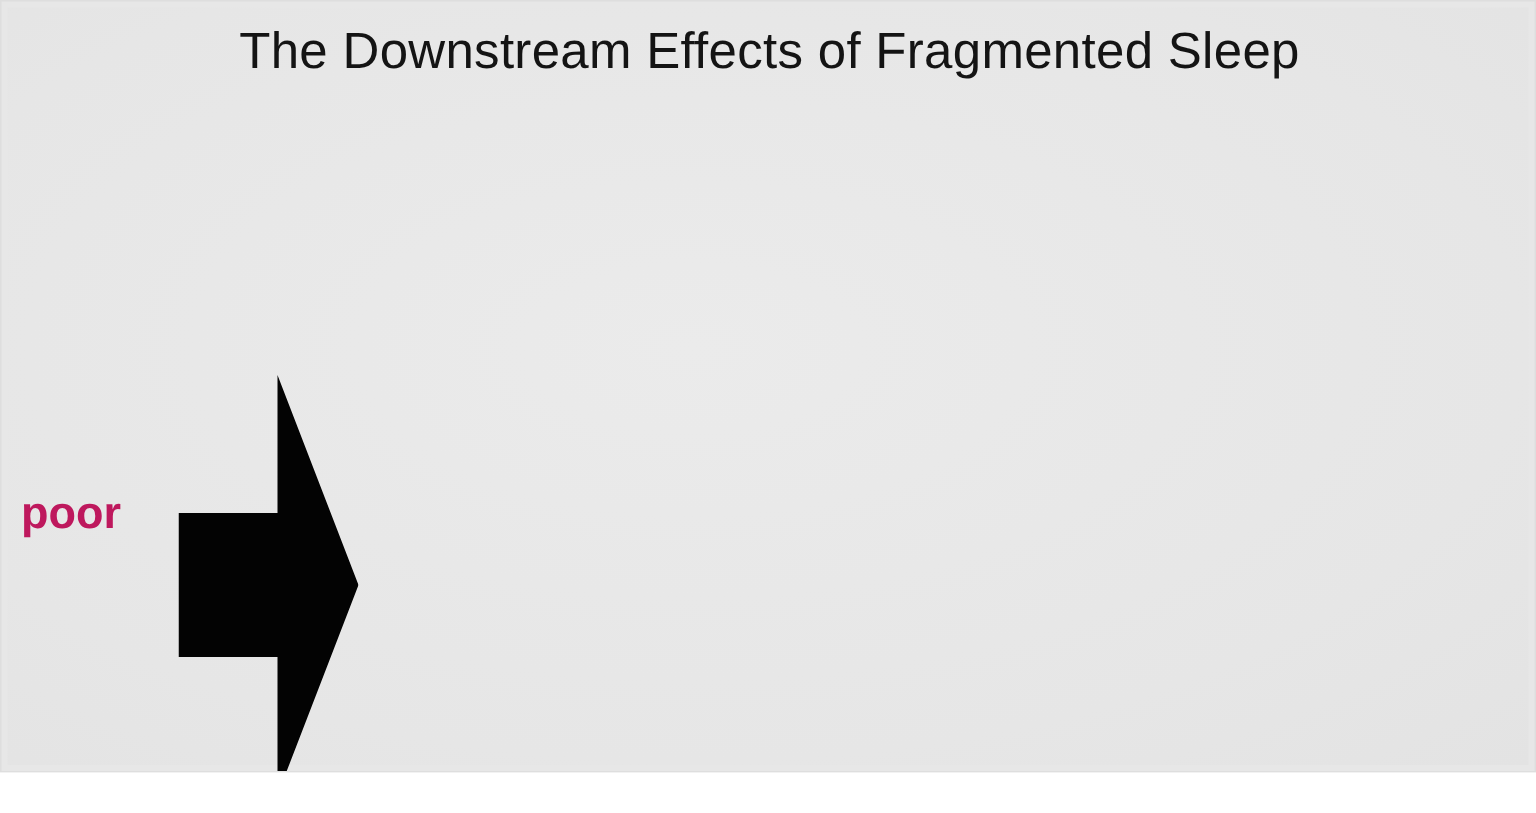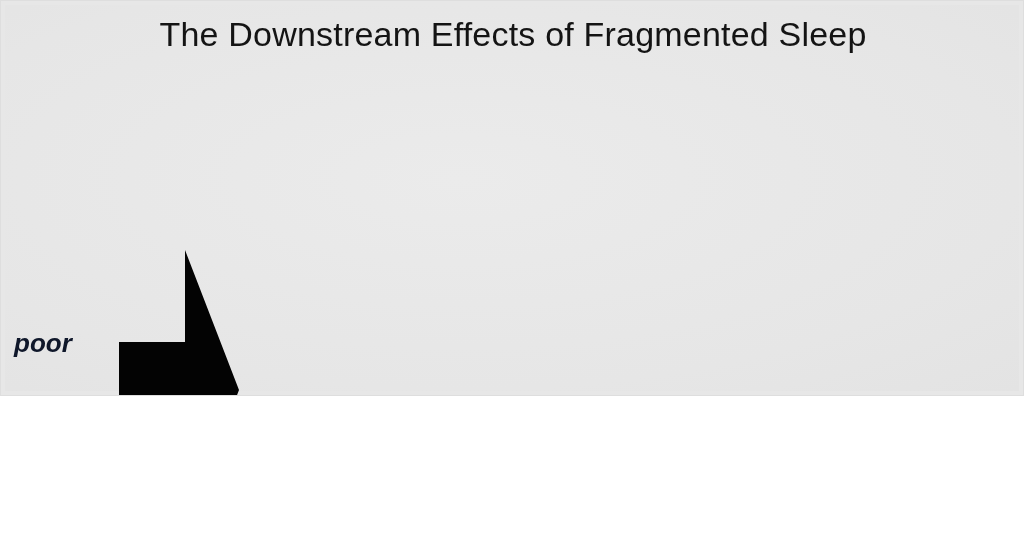--- a/index.html
+++ b/index.html
@@ -6,21 +6,21 @@
     margin: 0;
     padding: 0;
     background: #ffffff;
   }
   body {
     font-family: "Liberation Sans", sans-serif;
   }
   #slide {
     position: relative;
     width: 1024px;
-    height: 396px;
+    height: 515px;
     background: #e7e7e7;
     box-sizing: border-box;
     border: 1px solid #dedede;
     overflow: hidden;
   }
   
   #slide::before {
     content: "";
     position: absolute;
     left: 4px; top: 4px; right: 4px; bottom: 4px;
@@ -42,25 +42,24 @@
     letter-spacing: 0.2px;
     white-space: nowrap;
   }
 
   
   .source {
     position: absolute;
     left: 13px;
     top: 278px;
     width: 110px;
-    font-size: 26px;
+    font-size: 30px;
     line-height: 44px;
     font-weight: 700;
-    color: #0f172a;
-    font-style: italic;
+    color: #be185d;
   }
   .source .ln { display: block; }
 
   
   .block-arrow { position: absolute; }
   .block-arrow svg { display: block; }
 
   #arrow-1 { left: 118px; top: 163px; width: 120px; height: 280px; }
 </style>
 </head>

